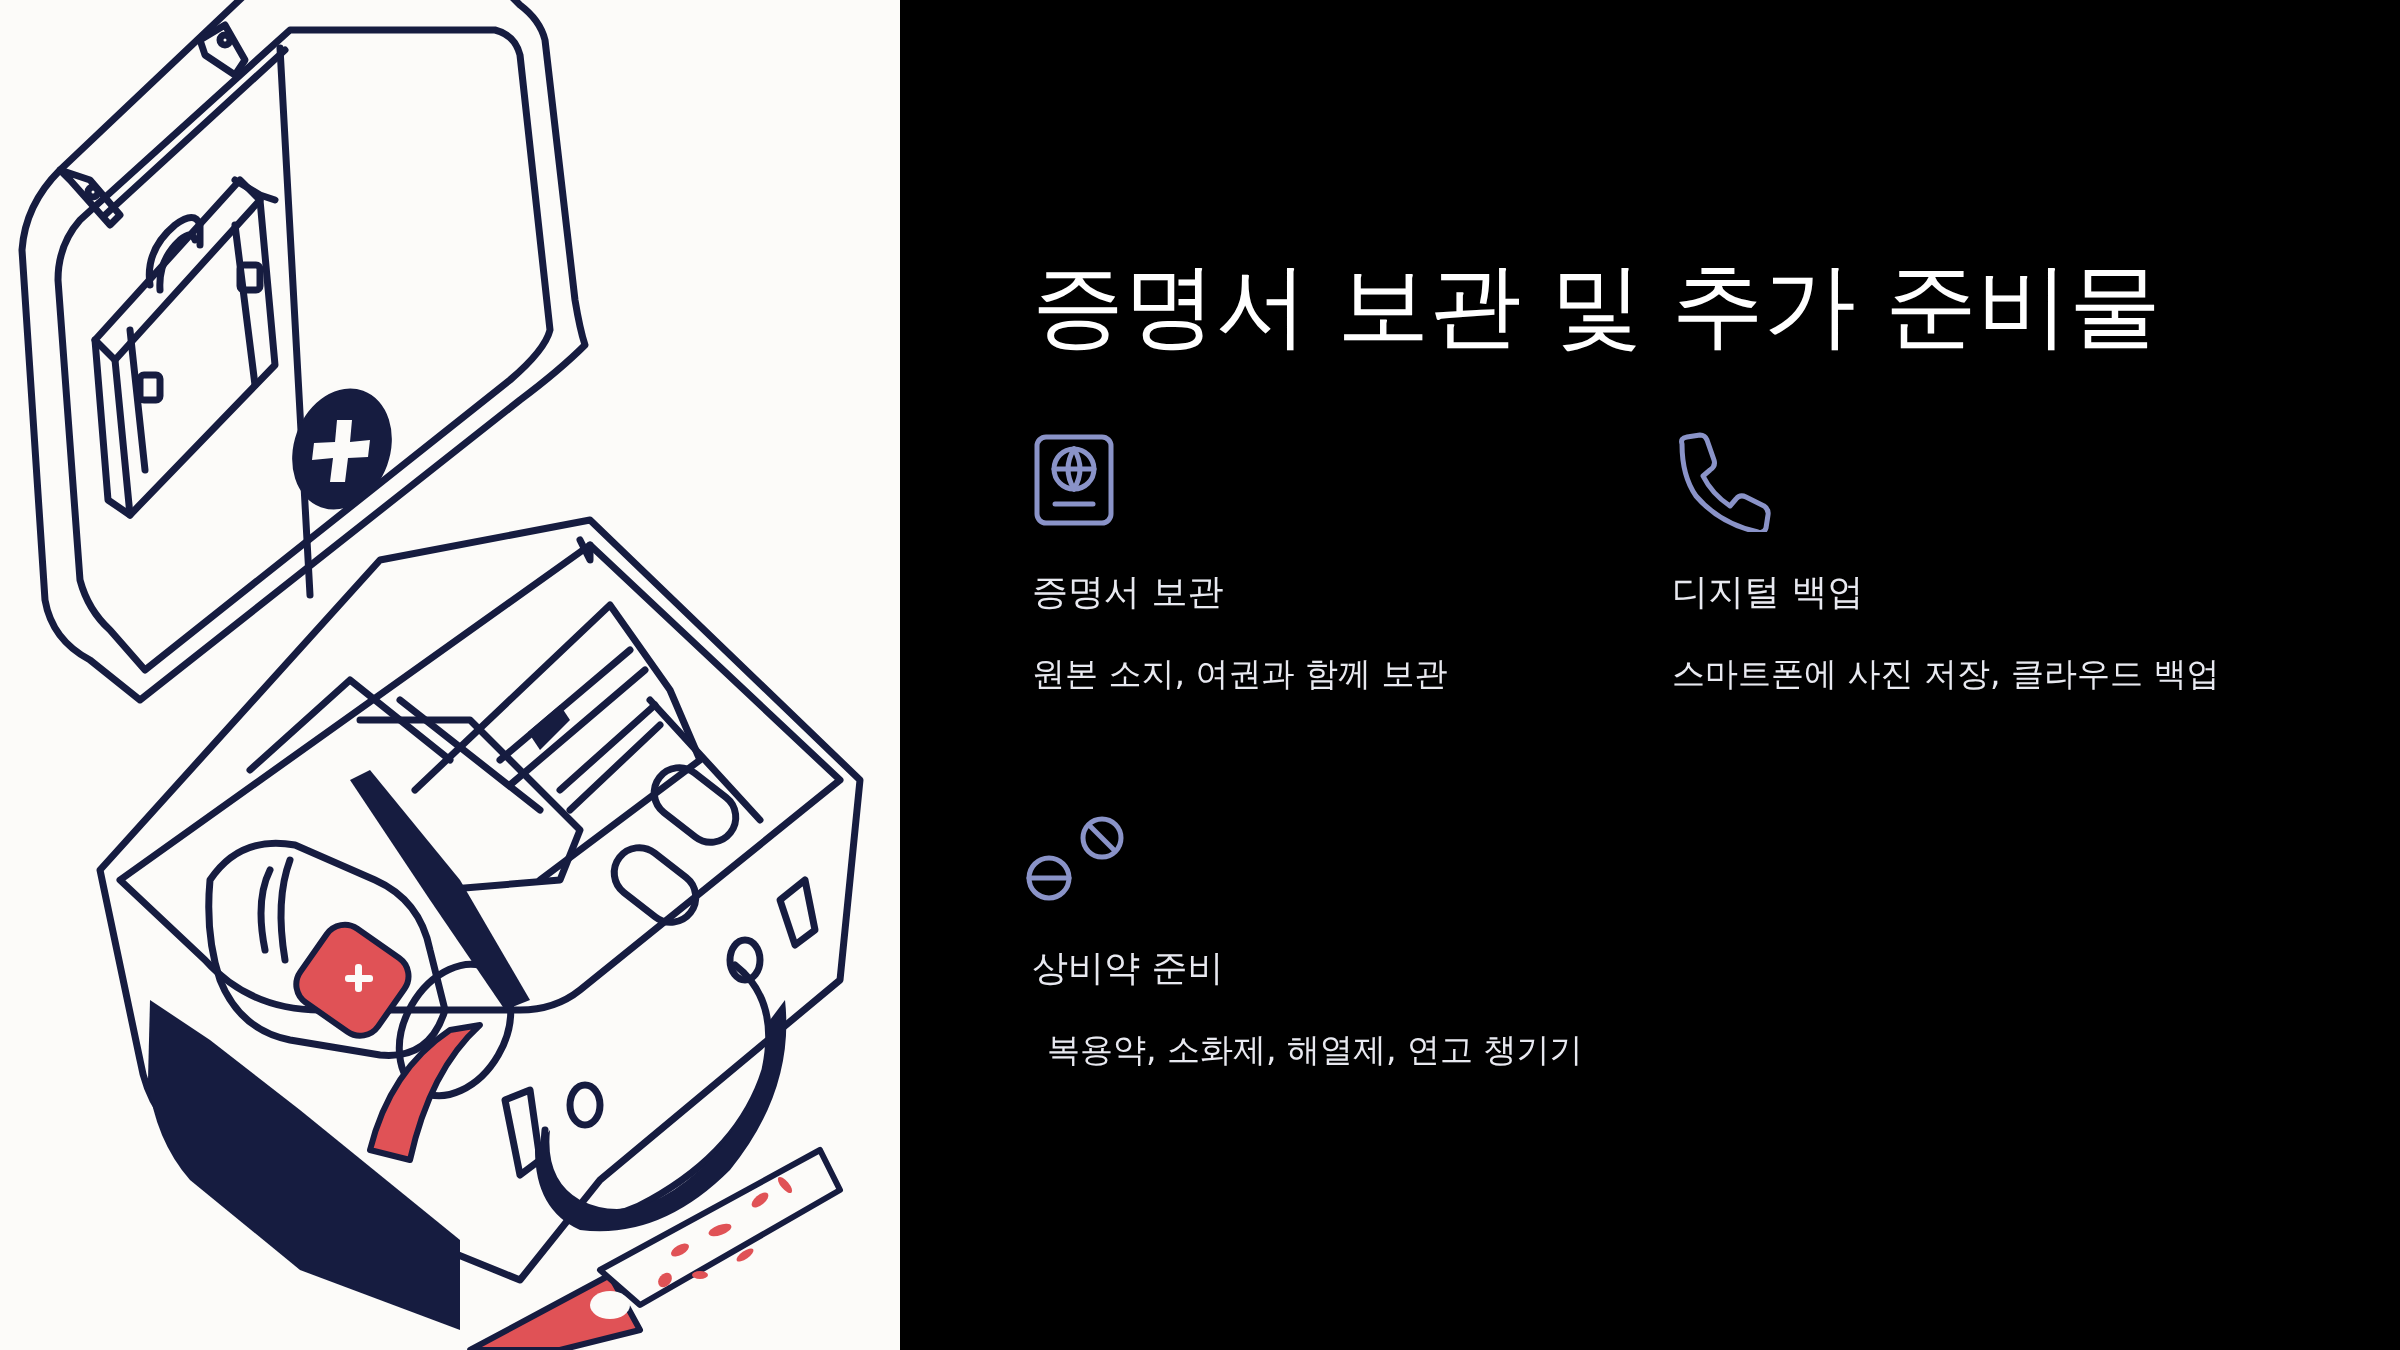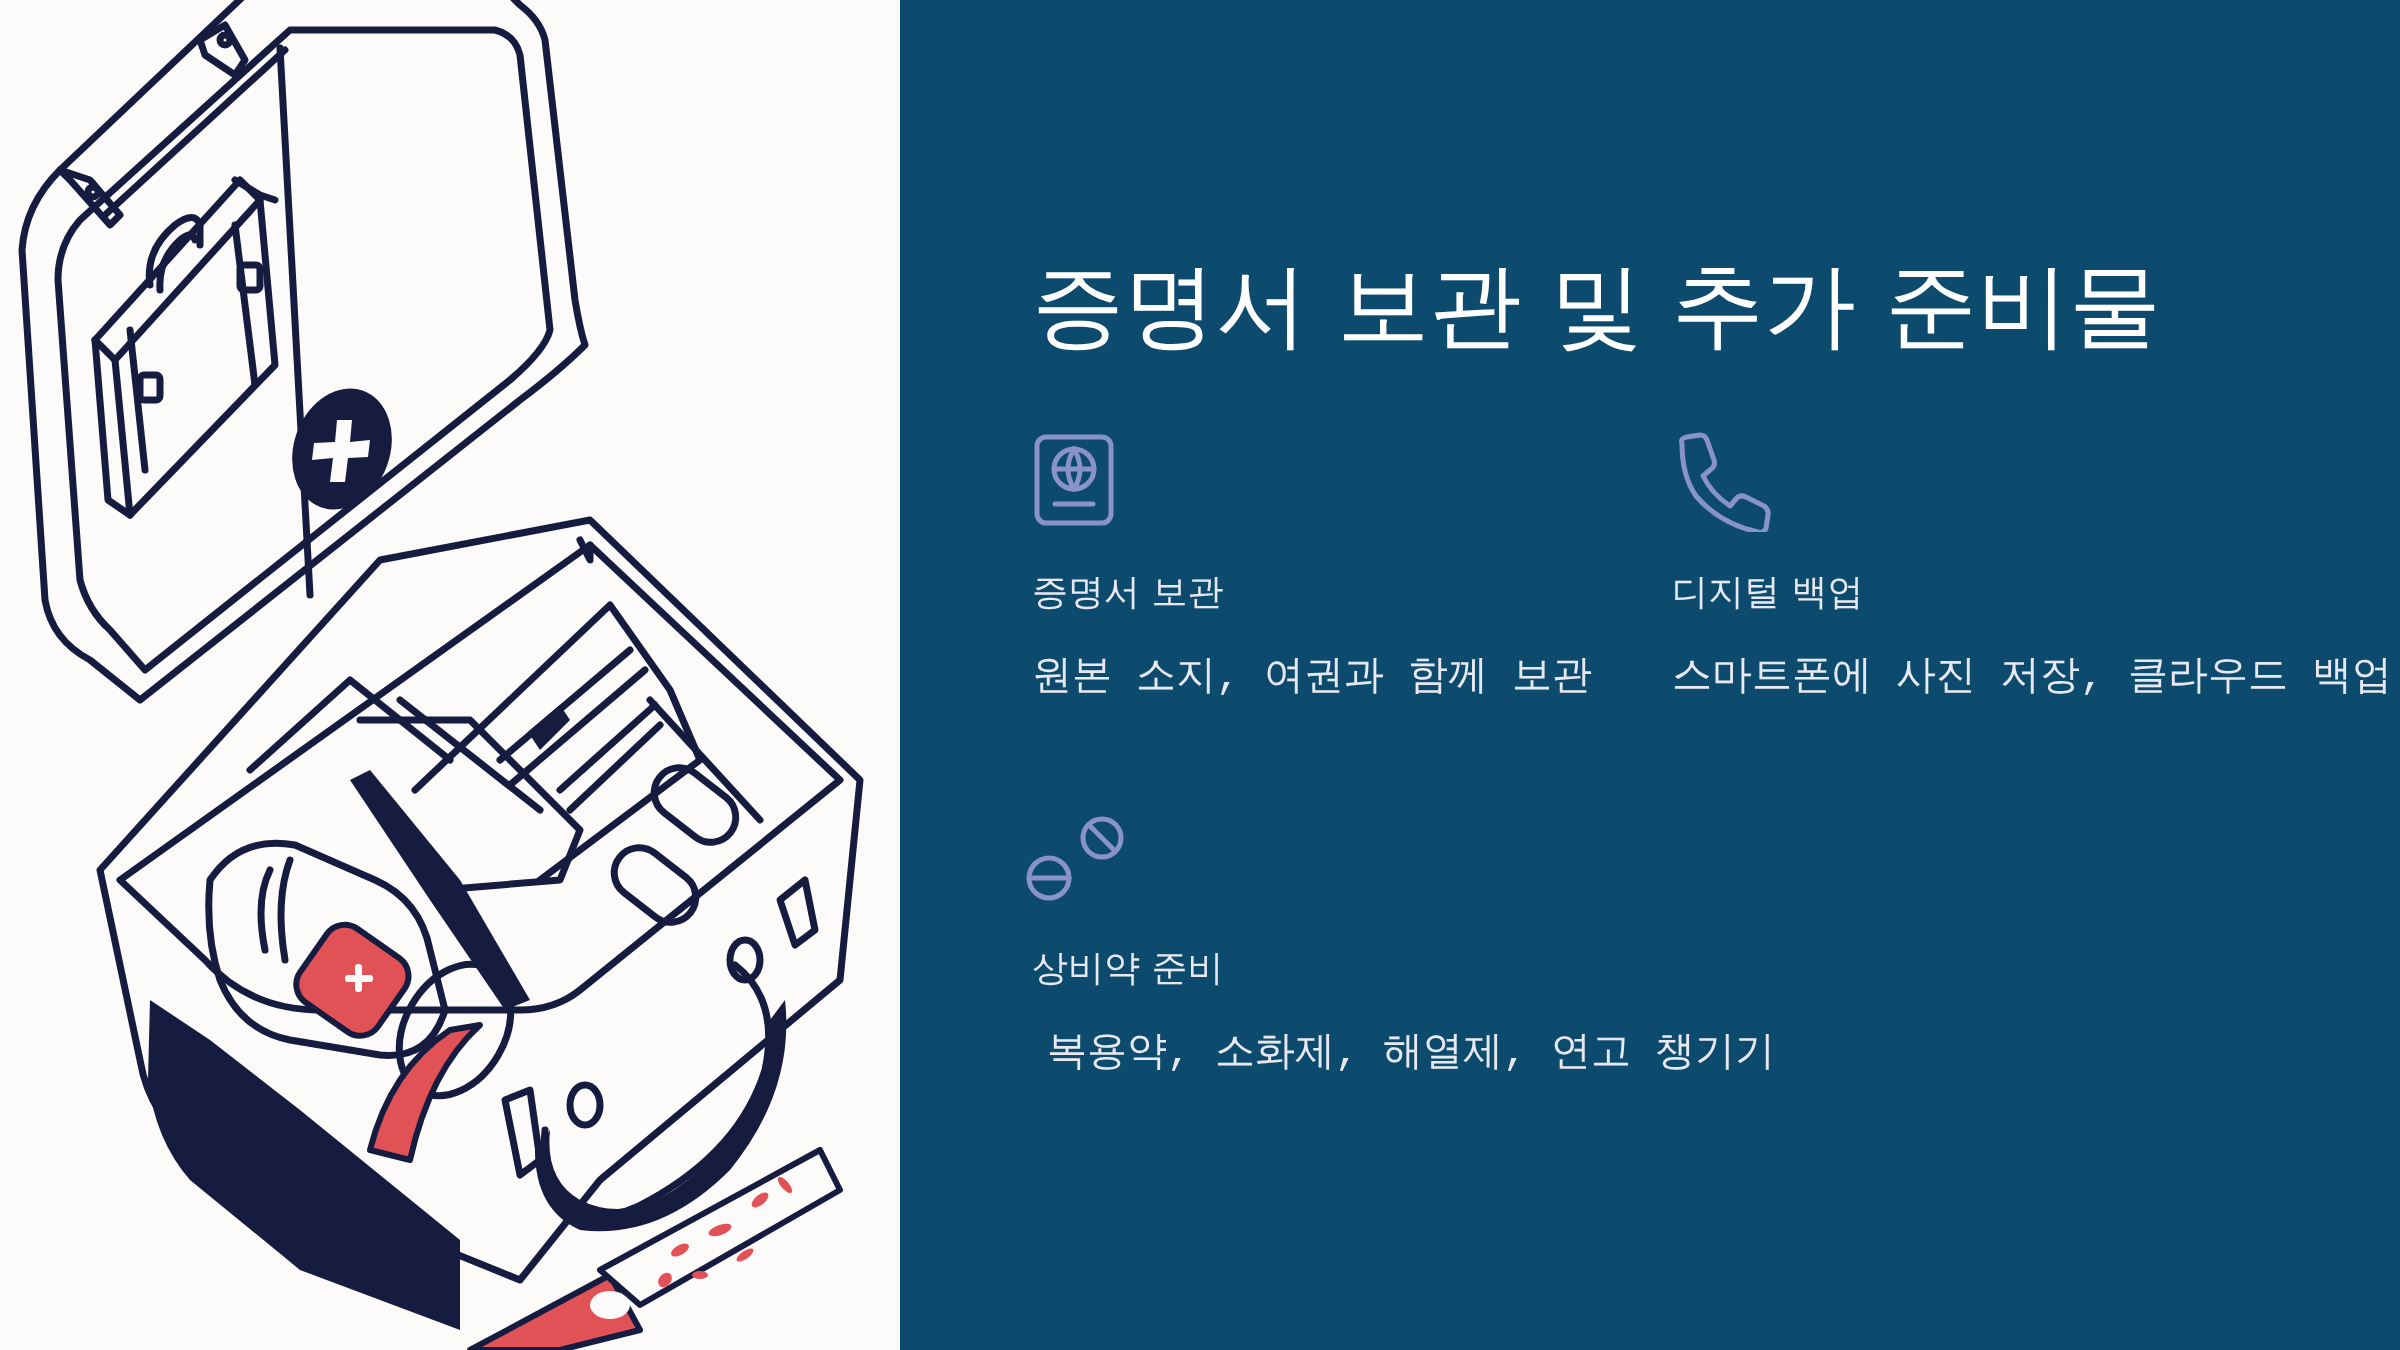--- a/index.html
+++ b/index.html
@@ -19,21 +19,21 @@
     left: 0; top: 0;
     width: 900px; height: 1350px;
     background: #FCFBF9;
     overflow: hidden;
   }
   .left-panel svg { position: absolute; left: 0; top: 0; }
   .right-panel {
     position: absolute;
     left: 900px; top: 0;
     width: 1500px; height: 1350px;
-    background: #0c4a6e;
+    background: #000000;
   }
   .title {
     position: absolute;
     left: 132px;
     top: 255px;
     margin: 0;
     font-size: 92px;
     line-height: 1.1;
     font-weight: normal;
     color: #FFFFFF;
@@ -49,25 +49,24 @@
     font-size: 36px;
     font-weight: normal;
     color: #E8E9F0;
     white-space: nowrap;
     line-height: 1.2;
   }
   .card .card-text {
     position: absolute;
     left: 0;
     margin: 0;
-    font-size: 40px;
+    font-size: 33px;
     color: #E8E9F0;
     white-space: nowrap;
     line-height: 1.2;
-    font-family: Liberation Mono, monospace;
   }
   #card-0 { left: 132px; top: 432px; }
   #card-1 { left: 772px; top: 432px; }
   #card-2 { left: 126px; top: 814px; }
   #card-0 .card-heading, #card-1 .card-heading { top: 138px; }
   #card-0 .card-text, #card-1 .card-text { top: 222px; }
   #card-2 .card-heading { top: 132px; left: 6px; text-align: center; }
   #card-2 .card-text { top: 216px; left: 21px; }
 </style>
 </head>

